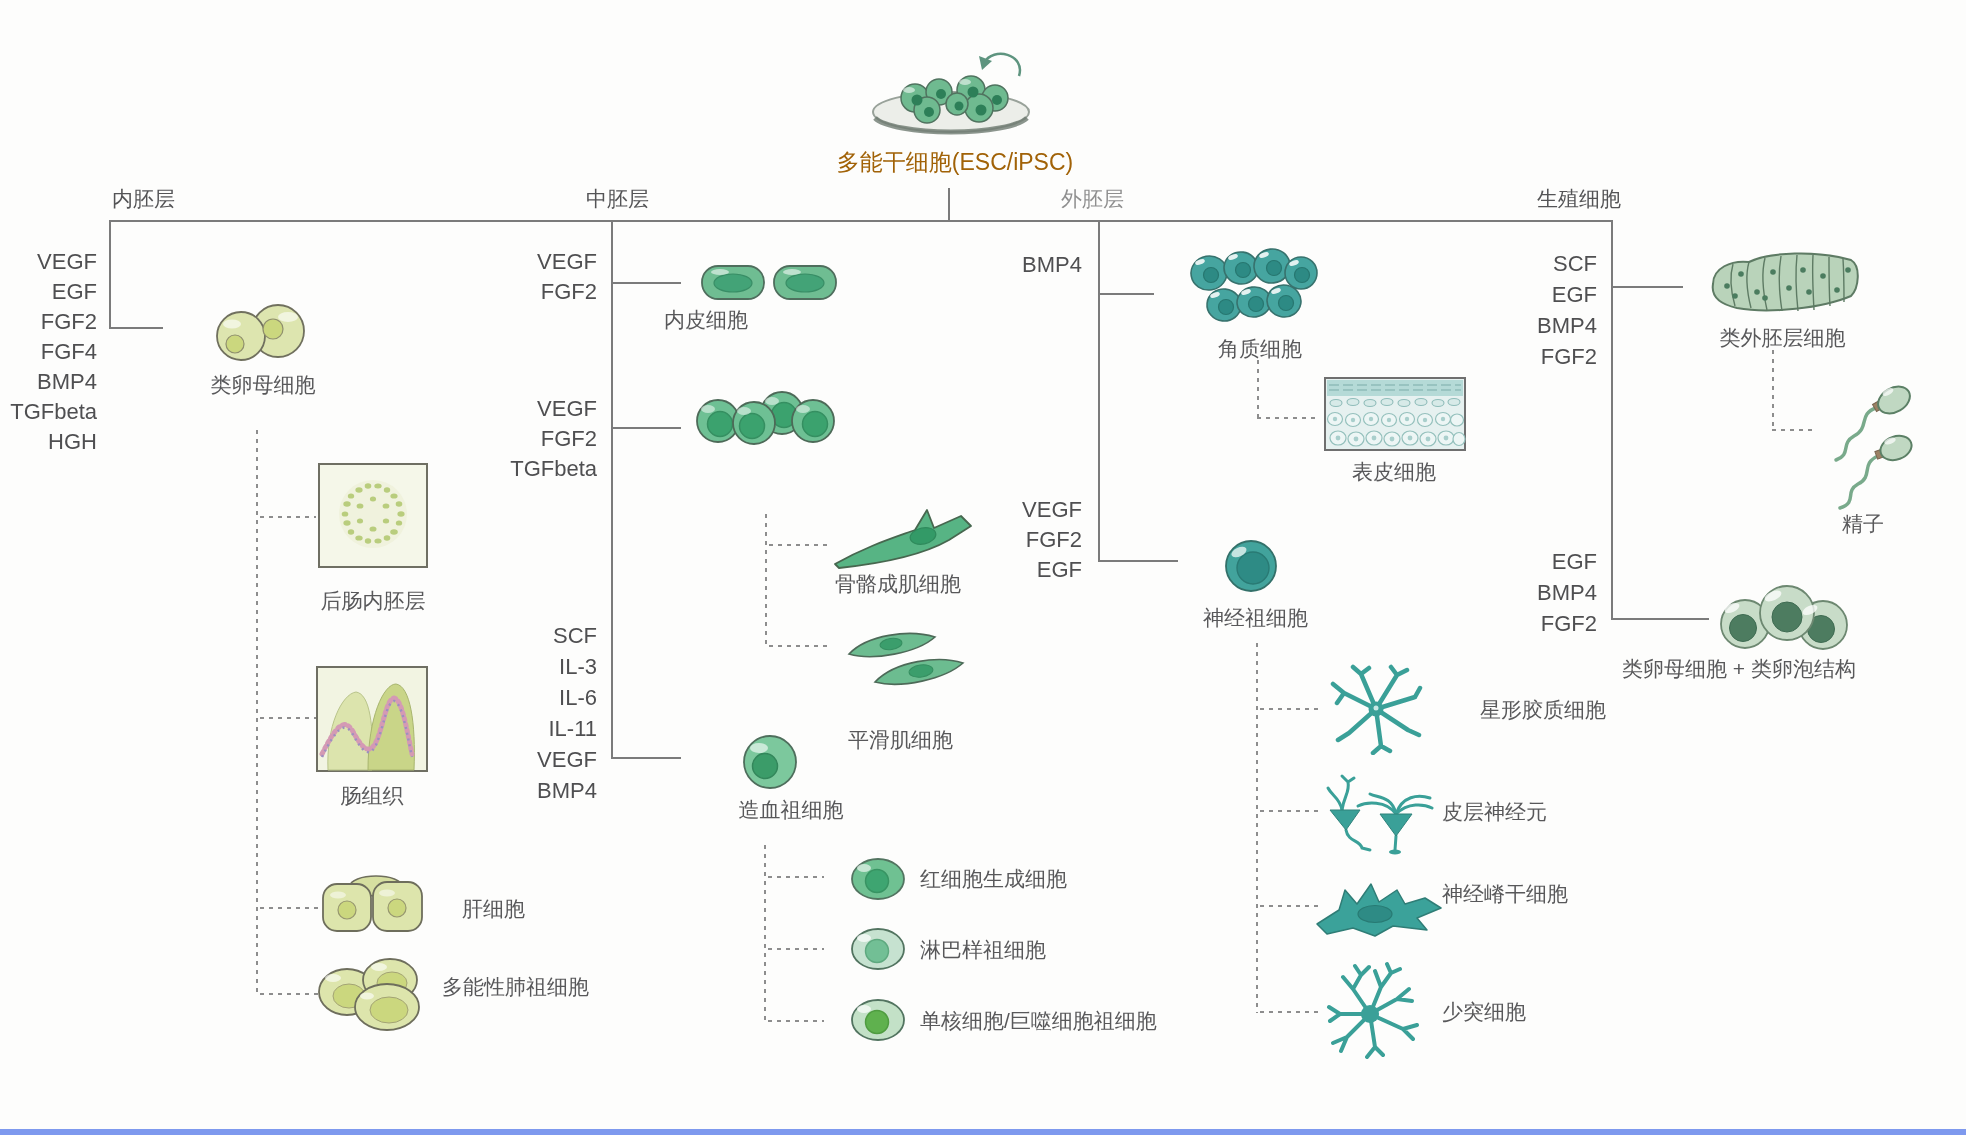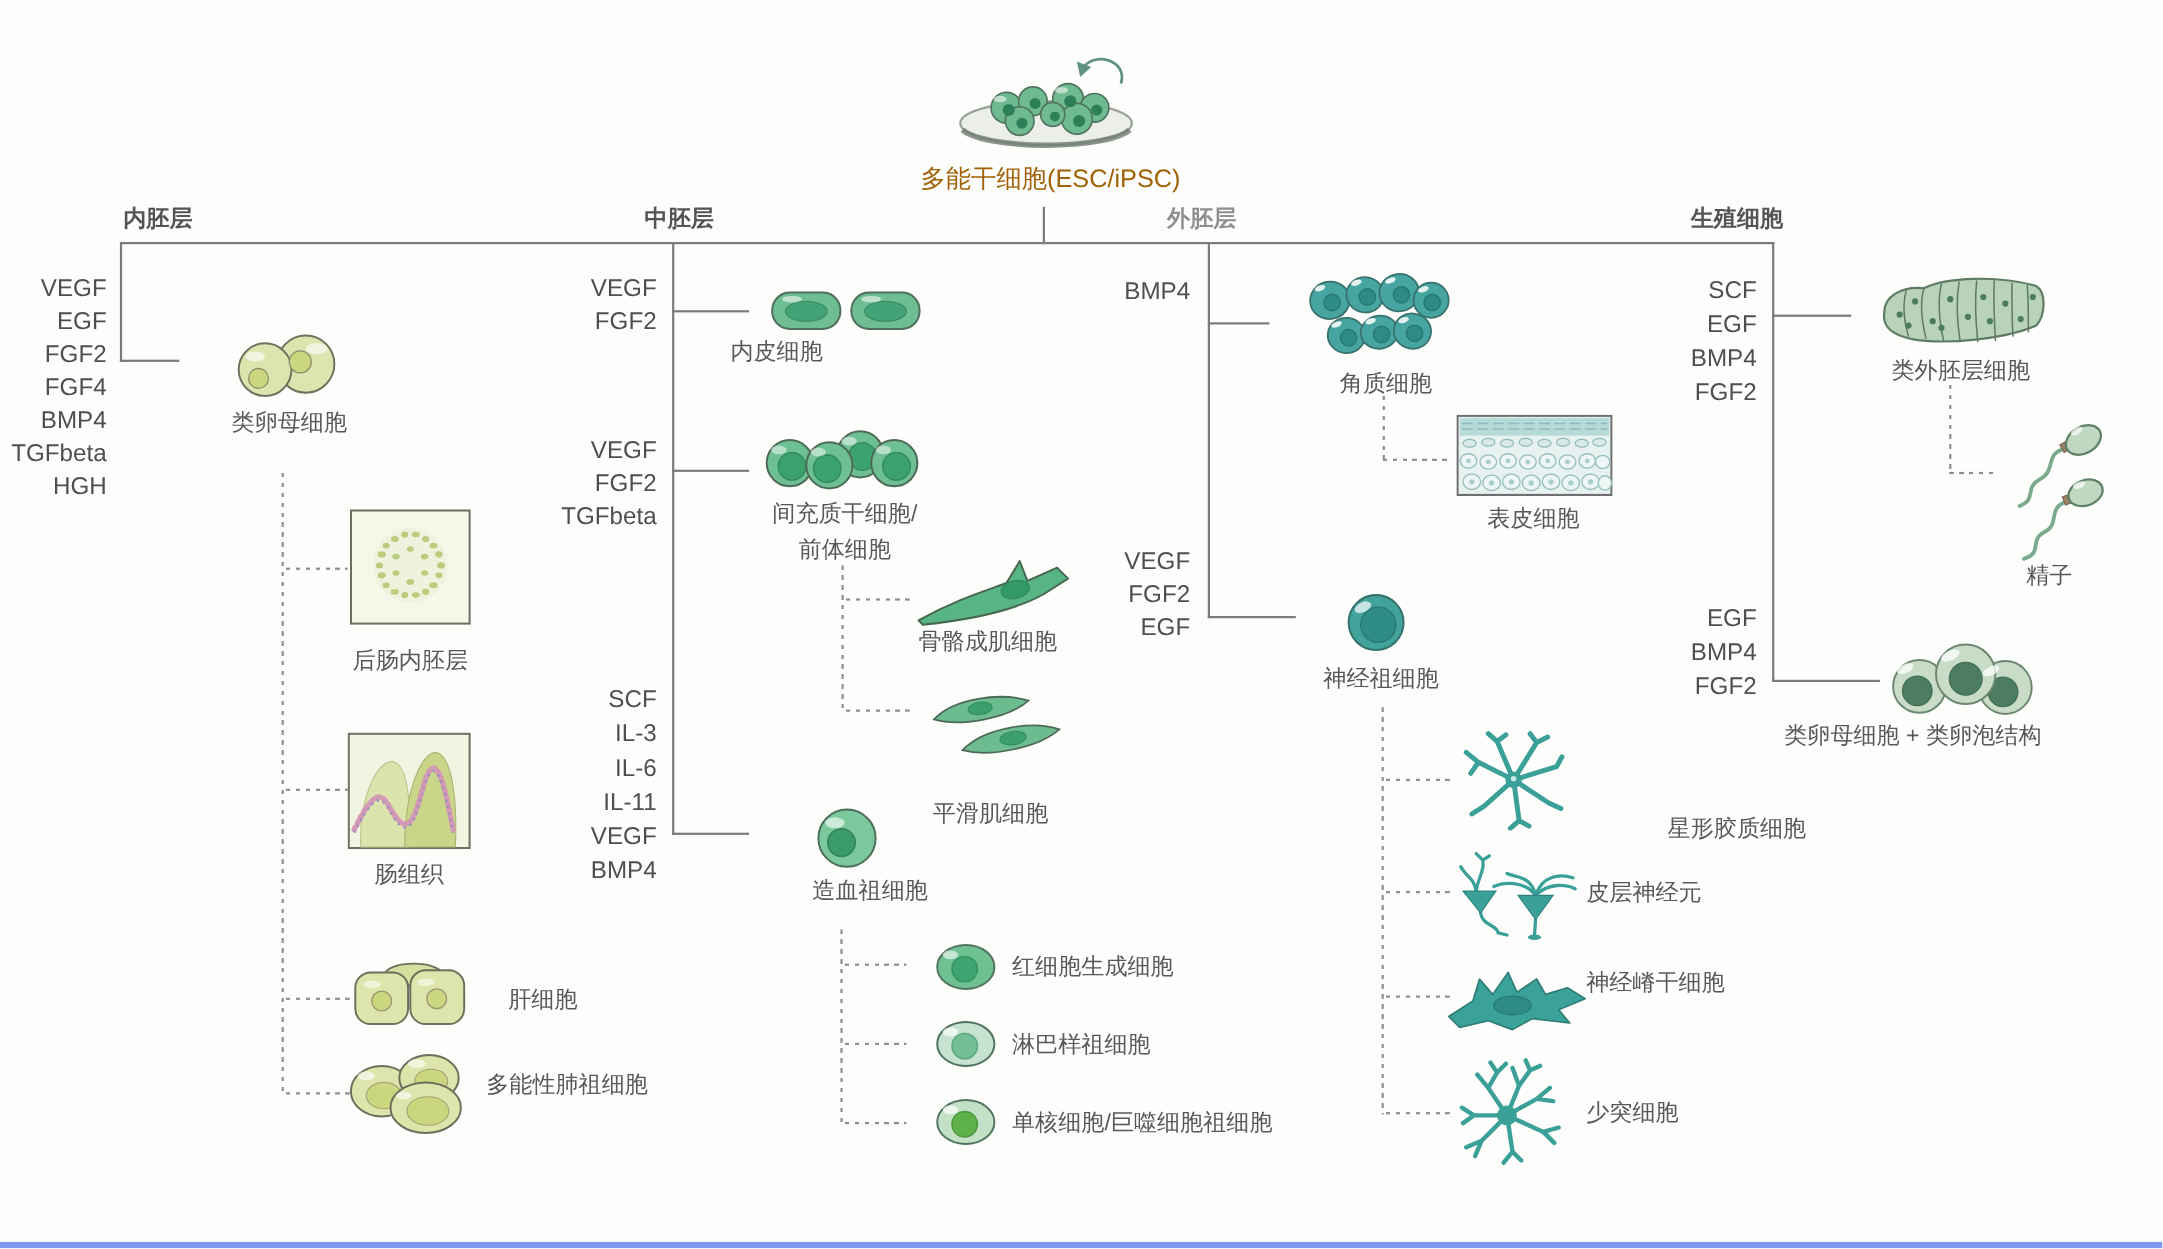--- a/index.html
+++ b/index.html
@@ -2,21 +2,21 @@
 <html><head>
 <meta charset="utf-8">
 <style>
   html,body{margin:0;padding:0;background:#fff;}
   #canvas{
     position:relative;width:1966px;height:1135px;background:#fdfdfc;overflow:hidden;
     font-family:"Liberation Sans","DejaVu Sans",sans-serif;color:#58585a;
   }
   .t{position:absolute;font-size:21px;line-height:1.25;white-space:nowrap;color:#58585a;}
   .ctr{text-align:center;white-space:pre-line;}
-  .hd{font-size:21px;color:#545456;font-weight:bold;}
+  .hd{font-size:21px;color:#545456;}
   .hd.light{color:#8f8f8f;}
   .stem-label{font-size:23px;text-align:center;color:#a16207;}
   .factors{position:absolute;text-align:right;white-space:pre-line;font-size:22px;line-height:30px;color:#4f4f51;}
   .factors.lh31{line-height:31px;}
   .vline{position:absolute;width:2px;background:#7b7b7b;}
   .hline{position:absolute;height:2px;background:#7b7b7b;}
   .dv{position:absolute;width:2px;background-image:repeating-linear-gradient(to bottom,#8d8d8d 0 4px,transparent 4px 9px);}
   .dh{position:absolute;height:2px;background-image:repeating-linear-gradient(to right,#8d8d8d 0 4px,transparent 4px 9px);}
   .ic{position:absolute;}
   .bottom-strip{position:absolute;left:0;bottom:0;width:100%;height:6px;background:#7e99ee;}
@@ -179,22 +179,20 @@
     <circle cx="26" cy="41" r="12.5" fill="#3ba26e" stroke="#358f61" stroke-width="1.5"></circle>
     <circle cx="60" cy="40" r="21" fill="#6ec094" stroke="#4d6a58" stroke-width="1.8"></circle>
     <circle cx="58" cy="43" r="12.5" fill="#3ba26e" stroke="#358f61" stroke-width="1.5"></circle>
     <circle cx="119" cy="38" r="21" fill="#6ec094" stroke="#4d6a58" stroke-width="1.8"></circle>
     <circle cx="121" cy="41" r="12.5" fill="#3ba26e" stroke="#358f61" stroke-width="1.5"></circle>
     <ellipse cx="14" cy="26" rx="7" ry="4" fill="#fff" opacity="0.5"></ellipse>
     <ellipse cx="50" cy="28" rx="7" ry="4" fill="#fff" opacity="0.5"></ellipse>
     <ellipse cx="78" cy="18" rx="7" ry="4" fill="#fff" opacity="0.5"></ellipse>
     <ellipse cx="109" cy="26" rx="7" ry="4" fill="#fff" opacity="0.5"></ellipse>
   </svg>
-  <div class="t ctr" style="left:698px;top:452px;width:140px;line-height:32px;">间充质干细胞/
-前体细胞</div>
 
   <div class="dv" style="left:765px;top:514px;height:133px;"></div>
   <div class="dh" style="left:769px;top:544px;width:58px;"></div>
   <svg class="ic" style="left:833px;top:502px;" width="145" height="72" viewBox="0 0 145 72">
     <path d="M2 62 C34 44 60 36 82 28 L94 8 L101 26 L128 14 L138 24 L116 38 C88 54 44 62 6 66 Z" fill="#57b484" stroke="#47674f" stroke-width="1.8" stroke-linejoin="round"></path>
     <ellipse cx="90" cy="34" rx="13" ry="8" fill="#339a67" stroke="#2f8a5c" stroke-width="1.2" transform="rotate(-12 90 34)"></ellipse>
   </svg>
   <div class="t" style="left:835px;top:571px;">骨骼成肌细胞</div>
 
   <div class="dh" style="left:769px;top:645px;width:58px;"></div>
@@ -344,21 +342,21 @@
   </svg>
   <div class="t ctr" style="left:1188px;top:605px;width:135px;">神经祖细胞</div>
 
   <div class="dv" style="left:1256px;top:643px;height:370px;"></div>
   <div class="dh" style="left:1260px;top:708px;width:58px;"></div>
   <svg class="ic" style="left:1328px;top:663px;" width="95" height="92" viewBox="0 0 95 92">
     <path d="M48 46 L16 30 M16 30 L5 21 M16 30 L9 40 M48 46 L33 11 M33 11 L25 4 M33 11 L41 5 M48 46 L69 12 M69 12 L63 4 M69 12 L79 7 M48 46 L87 34 M87 34 L92 25 M48 46 L80 67 M80 67 L91 72 M48 46 L53 83 M53 83 L45 90 M53 83 L62 88 M48 46 L21 70 M21 70 L10 77" stroke="#3aa098" stroke-width="4.5" fill="none" stroke-linecap="round" stroke-linejoin="round"></path>
     <circle cx="48" cy="46" r="7.5" fill="#3aa098"></circle>
     <circle cx="48" cy="45" r="2.5" fill="#c9e8e5"></circle>
   </svg>
-  <div class="t" style="left:1516px;top:697px;margin-top:44px;">星形胶质细胞</div>
+  <div class="t" style="left:1480px;top:697px;">星形胶质细胞</div>
 
   <div class="dh" style="left:1260px;top:810px;width:58px;"></div>
   <svg class="ic" style="left:1322px;top:770px;" width="112" height="88" viewBox="0 0 112 88">
     <g stroke="#3aa098" stroke-width="3" fill="none" stroke-linecap="round">
       <path d="M20 40 C18 28 10 26 6 18"></path>
       <path d="M20 40 C22 26 28 22 26 12 M26 12 L20 6 M26 12 L32 8"></path>
       <path d="M24 60 C26 72 38 70 40 78 L48 80"></path>
       <path d="M74 44 C64 30 44 32 36 36"></path>
       <path d="M74 44 C70 26 56 28 48 24"></path>
       <path d="M74 44 C80 26 96 24 108 28"></path>

